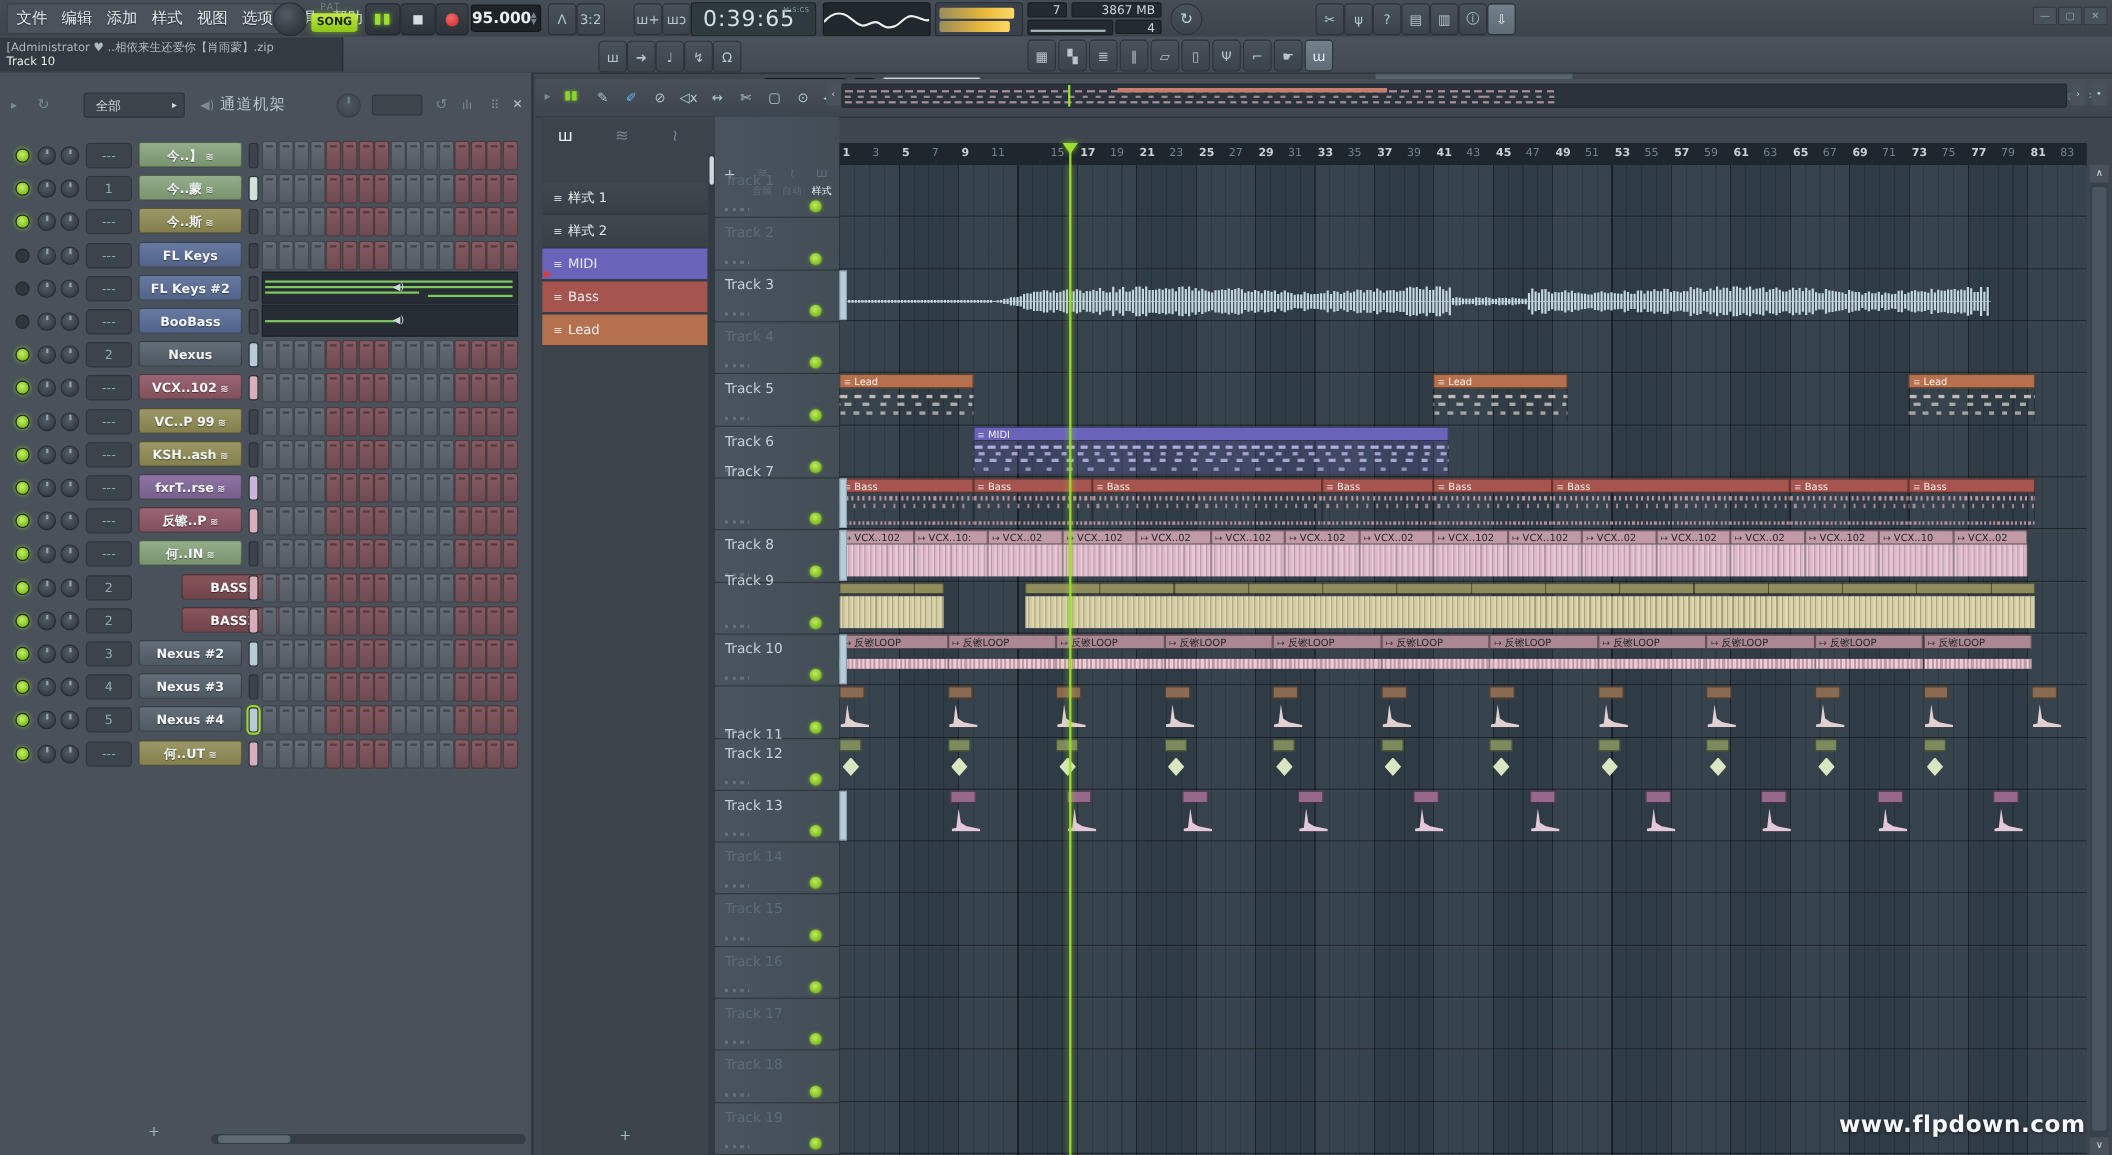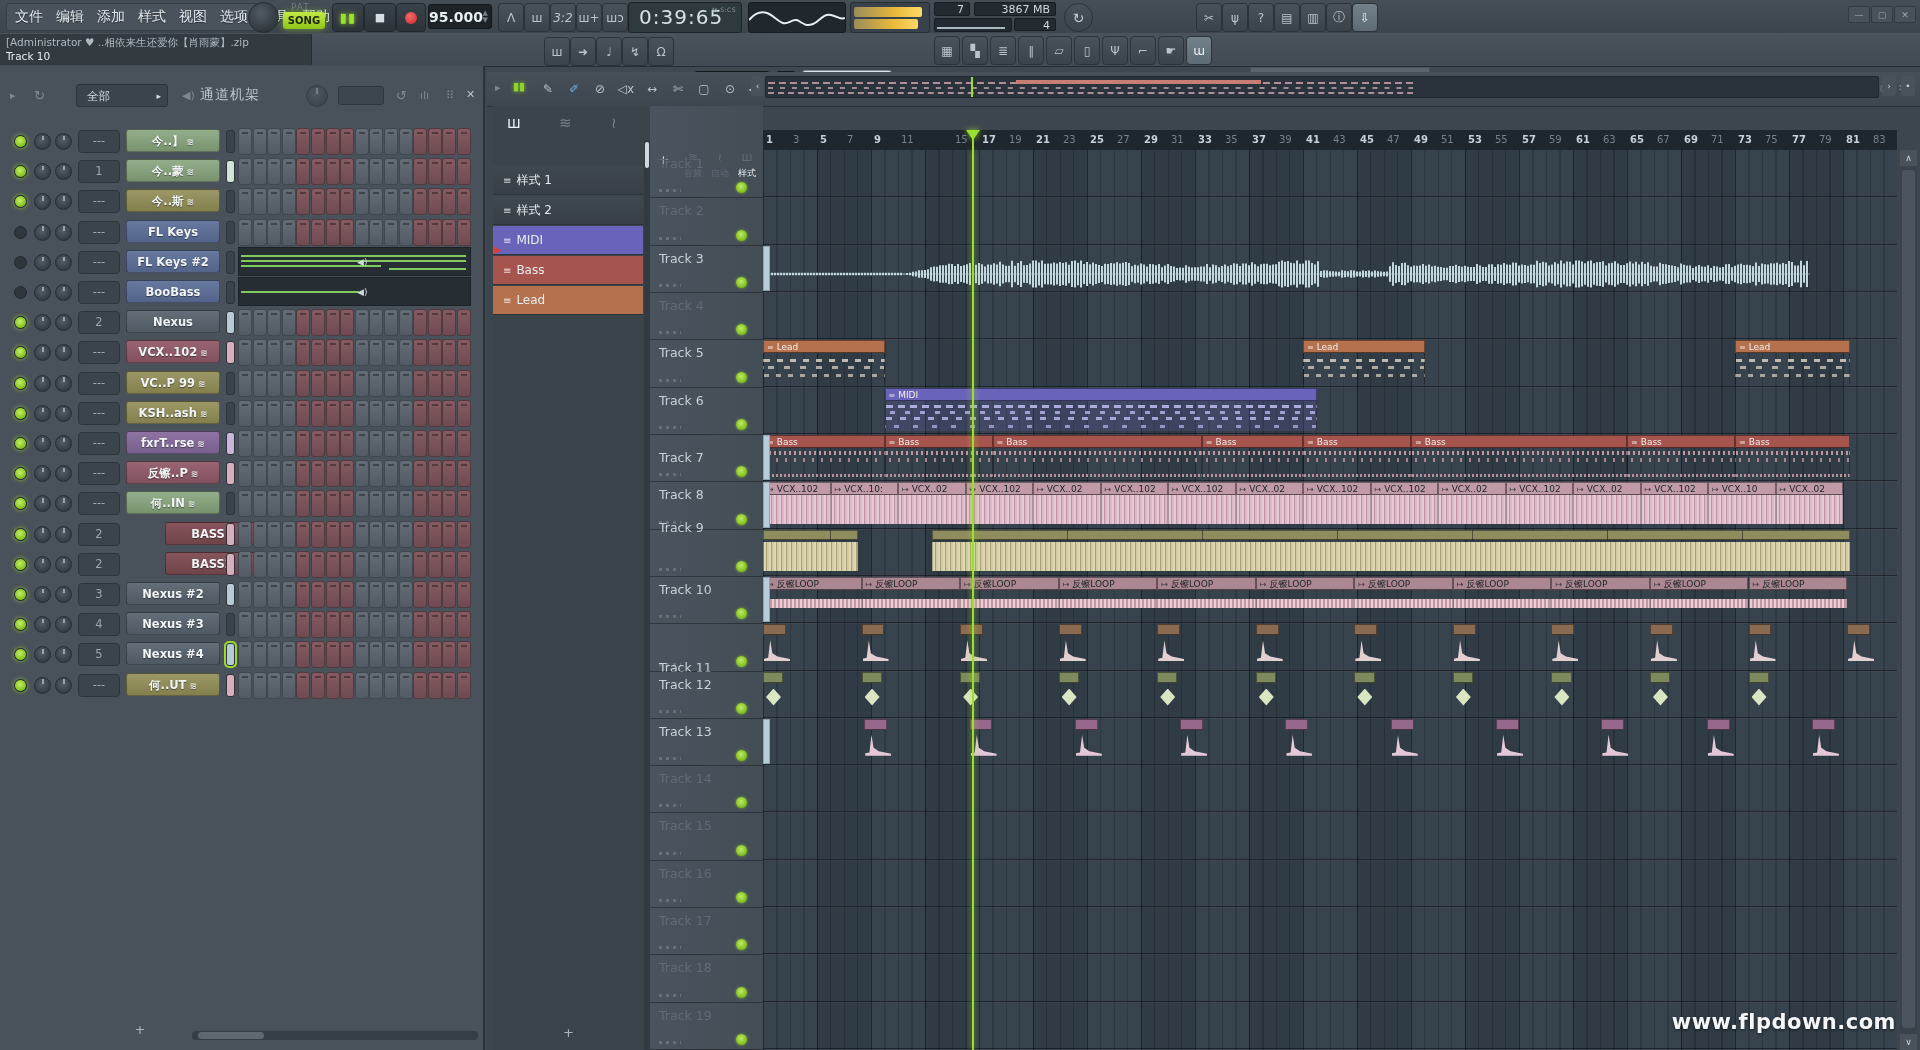--- a/index.html
+++ b/index.html
@@ -257,21 +257,21 @@
     <div id="sync-btn">↻</div>
     <div class="winctl" style="left:1848px">—</div>
     <div class="winctl" style="left:1871px">▢</div>
     <div class="winctl" style="left:1894px">✕</div>
   <div class="tbtn" style="left: 498px; top: 3px;">
         <span>Λ</span>
       </div>
       <div class="tbtn" style="left: 524px; top: 3px;">
         <span>ш</span>
       </div>
-      <div class="tbtn" style="left: 550px; top: 3px; font-style: italic;">
+      <div class="tbtn" style="left: 524px; top: 3px;">
         <span>3ː2</span>
       </div>
       <div class="tbtn" style="left: 576px; top: 3px;">
         <span>ш+</span>
       </div>
       <div class="tbtn" style="left: 602px; top: 3px;">
         <span>шↄ</span>
       </div>
       <div class="tbtn" style="left: 1196px; top: 3px;">
         <span>✂</span>
@@ -1464,21 +1464,21 @@
           <div class="track-led" style="top: 218.28px;"></div>
           <div class="row-sep" style="top: 233.28px;"></div>
           <div class="track-label active" style="top: 239.28px;">Track 5</div>
           <div class="track-dots" style="top: 272.6px;"></div>
           <div class="track-led" style="top: 265.6px;"></div>
           <div class="row-sep" style="top: 280.6px;"></div>
           <div class="track-label active" style="top: 286.6px;">Track 6</div>
           <div class="track-dots" style="top: 319.92px;"></div>
           <div class="track-led" style="top: 312.92px;"></div>
           <div class="row-sep" style="top: 327.92px;"></div>
-          <div class="track-label active" style="top: 344px; text-align: center;">Track 7</div>
+          <div class="track-label active" style="top: 315px; text-align: center;">Track 7</div>
           <div class="track-dots" style="top: 367.24px;"></div>
           <div class="track-led" style="top: 360.24px;"></div>
           <div class="row-sep" style="top: 375.24px;"></div>
           <div class="track-label active" style="top: 381.24px;">Track 8</div>
           <div class="track-dots" style="top: 414.56px;"></div>
           <div class="track-led" style="top: 407.56px;"></div>
           <div class="row-sep" style="top: 422.56px;"></div>
           <div class="track-label active" style="top: 414px;">Track 9</div>
           <div class="track-dots" style="top: 461.88px;"></div>
           <div class="track-led" style="top: 454.88px;"></div>

